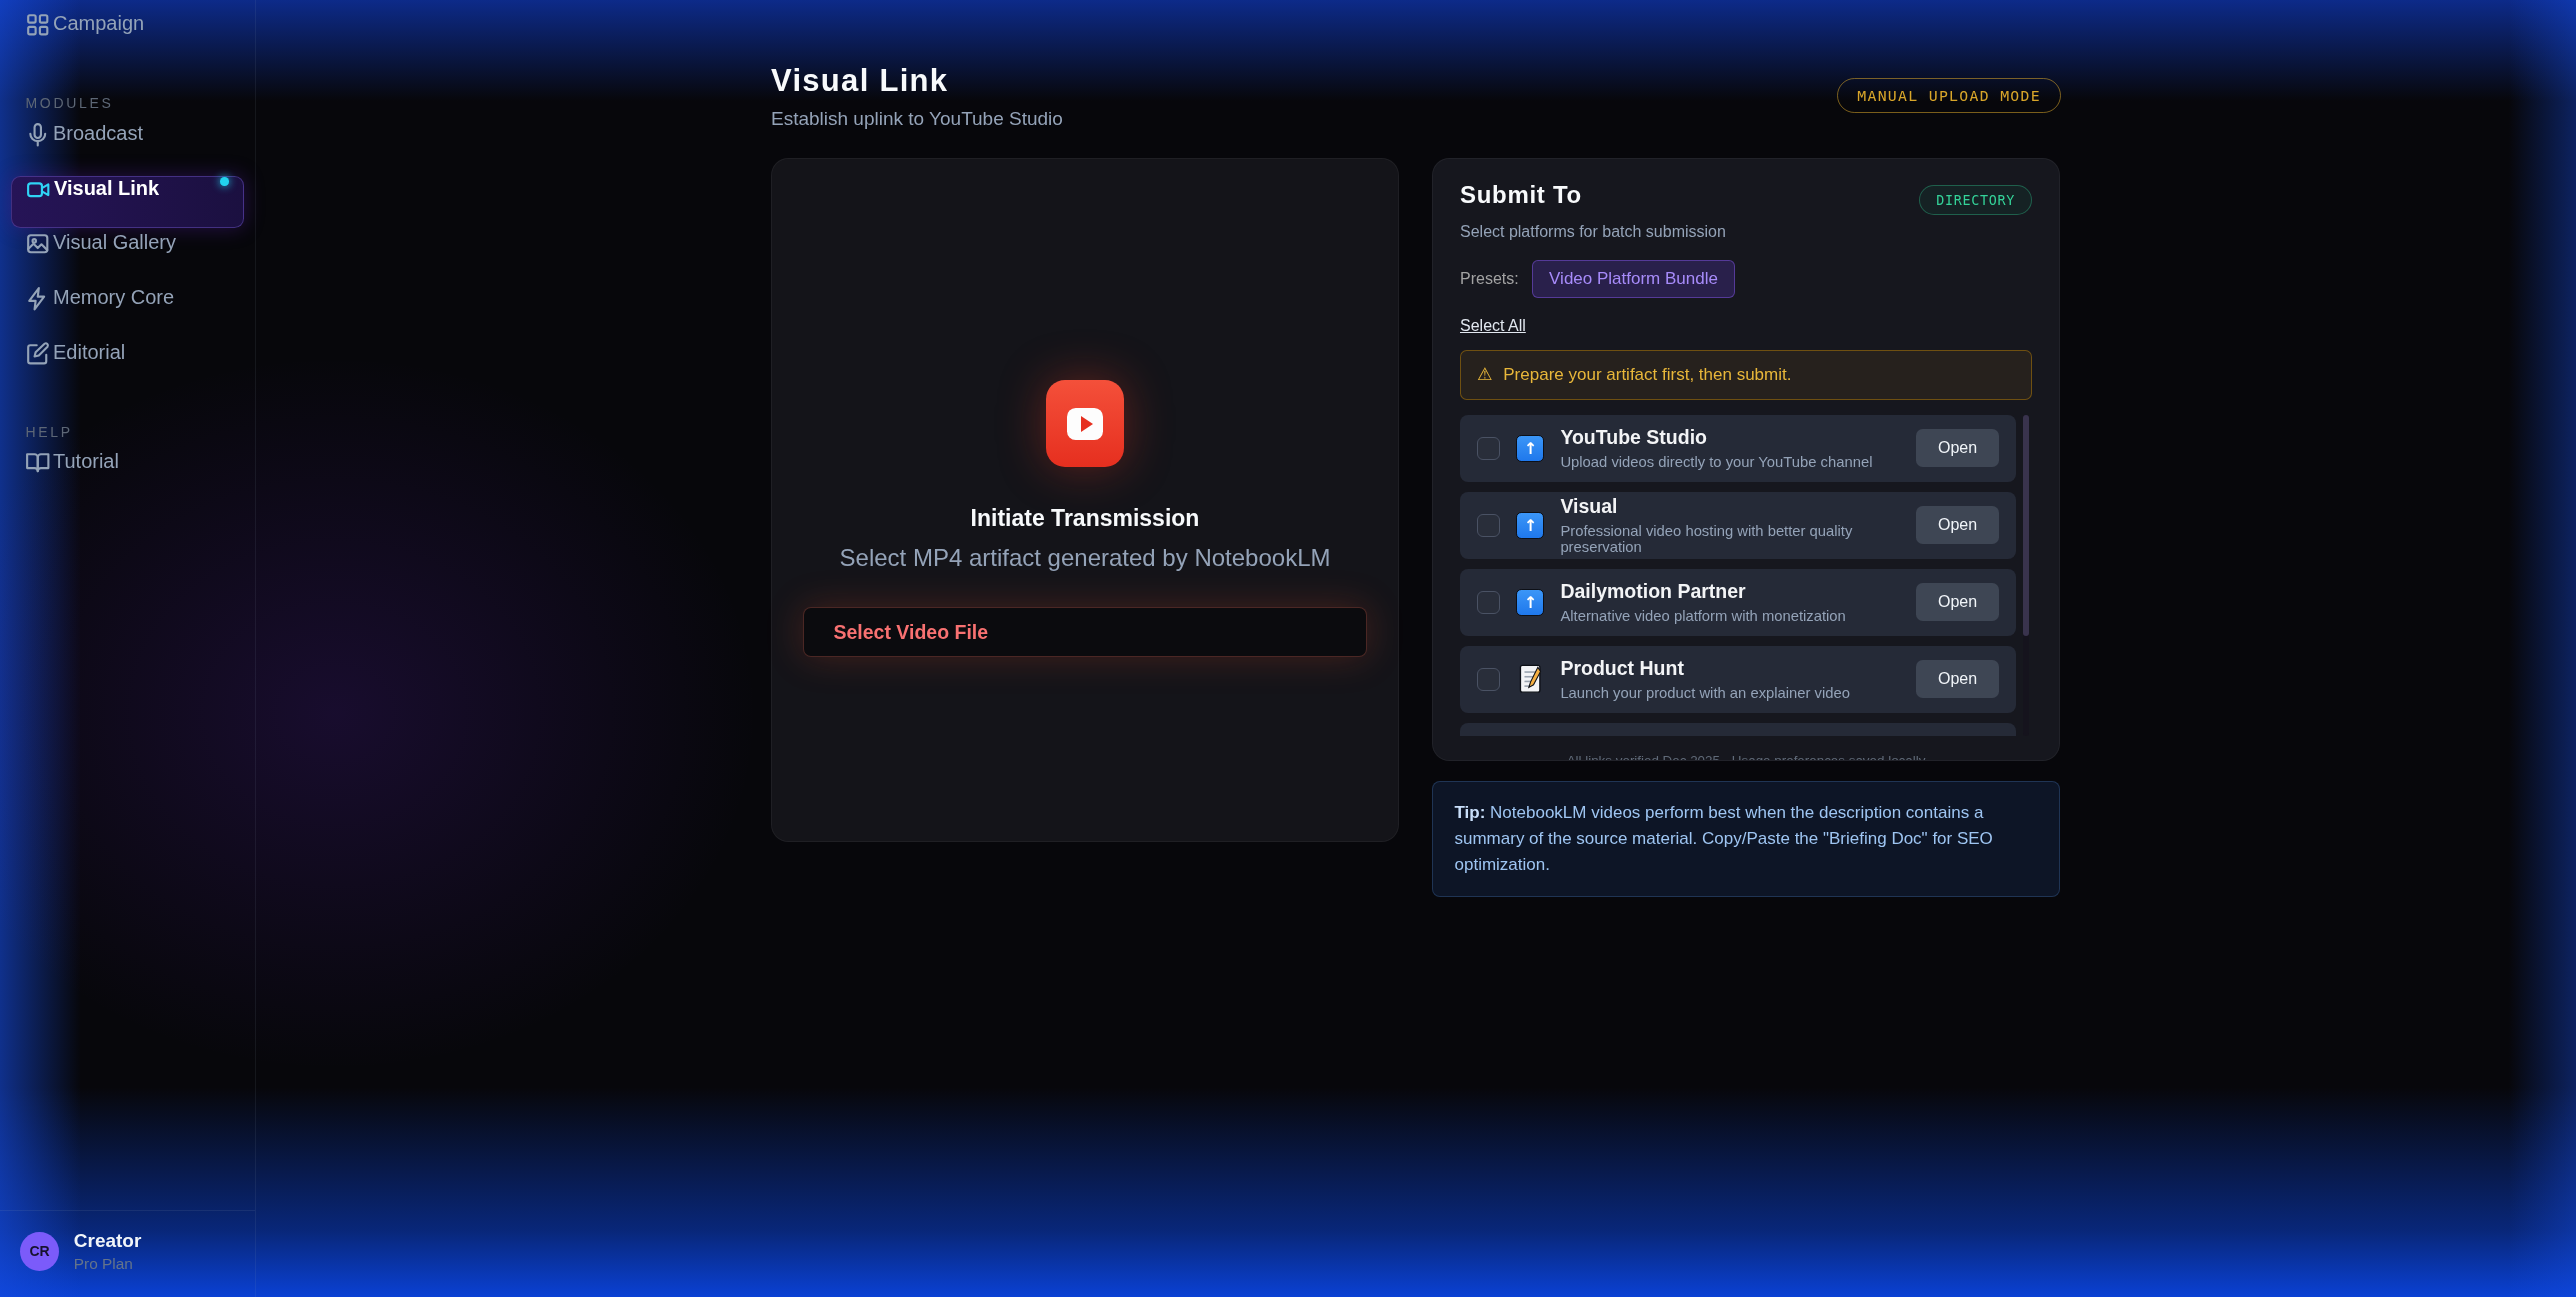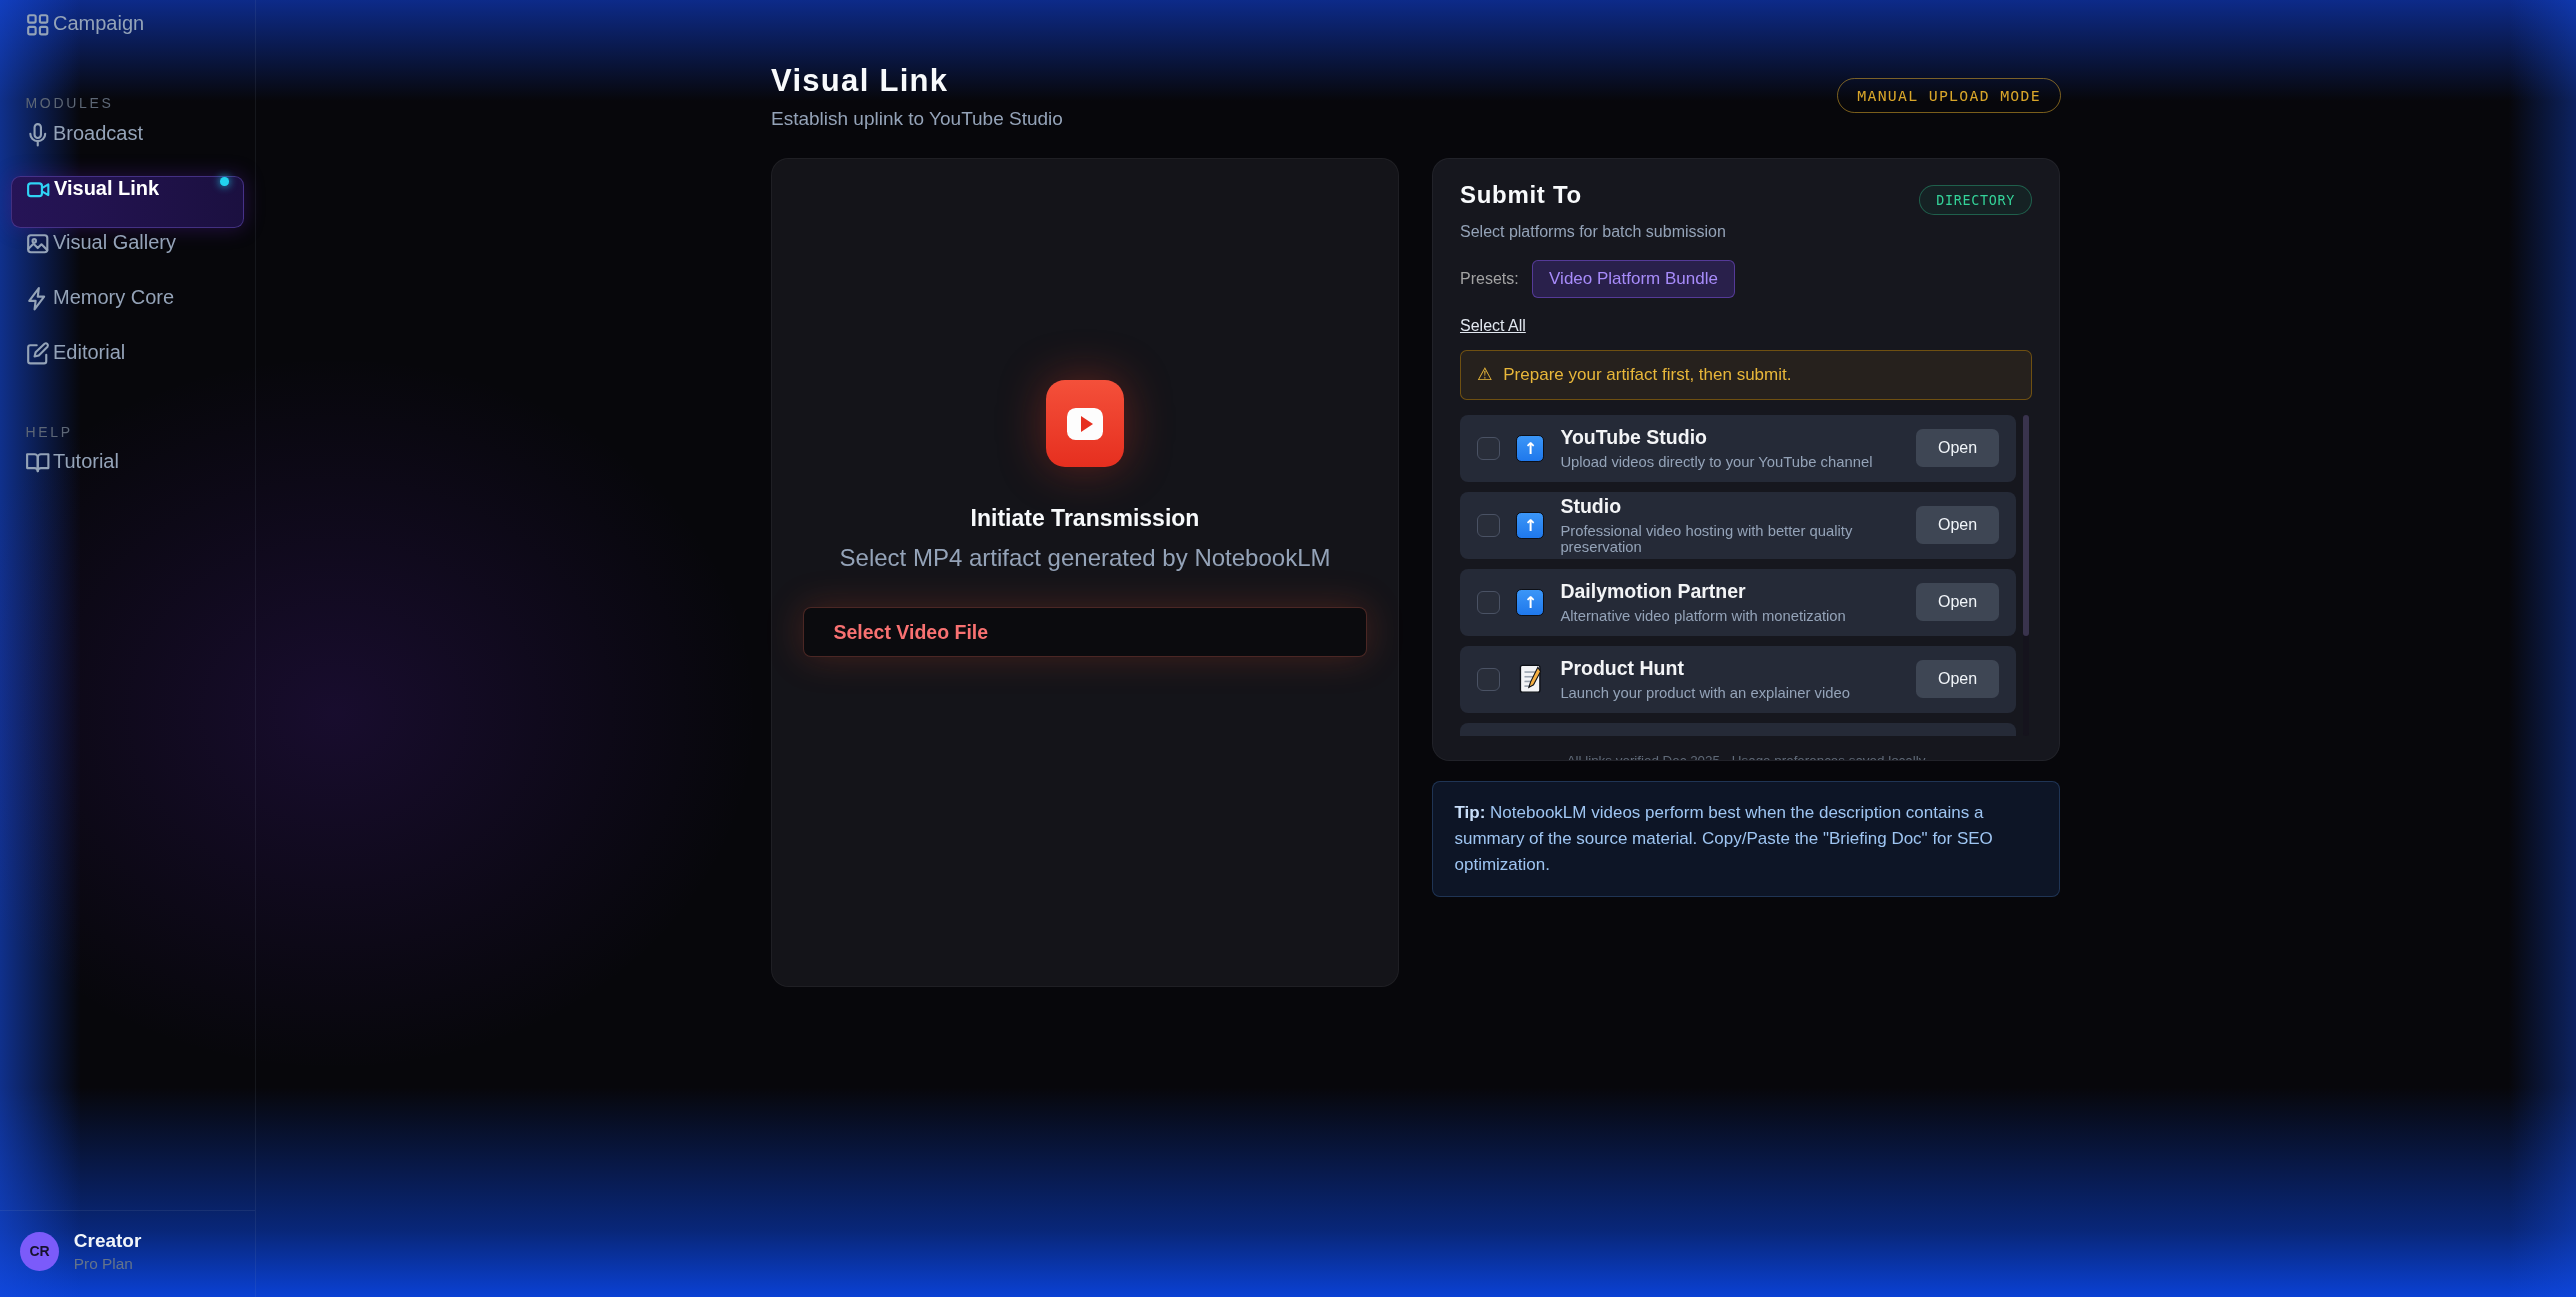--- a/index.html
+++ b/index.html
@@ -59,21 +59,21 @@
   .page-header { display:flex; justify-content:space-between; align-items:flex-start; }
   .page-title { font-size:31px; font-weight:700; letter-spacing:1.3px; color:#f8fafc; }
   .page-subtitle { font-size:19px; color:#94a3b8; margin-top:9.4px; }
   .mode-badge { margin-top:14.8px; font-family:"DejaVu Sans Mono", monospace; font-size:14.8px;
     color:#d9a62a; border:1.3px solid rgba(217,166,42,.55); border-radius:670px;
     padding:8px 19px; letter-spacing:1.3px; }
 
   .columns { display:flex; gap:33px; margin-top:28px; align-items:flex-start; }
 
   
-  .uplink-card { width:628px; height:829px; background:#141419; border-radius:17.4px;
+  .uplink-card { width:628px; height:684px; background:#141419; border-radius:17.4px;
     border:0.7px solid rgba(255,255,255,.05); display:flex; flex-direction:column; align-items:center; }
   .yt-icon { margin-top:221px; width:78px; height:87px; border-radius:19px;
     background:linear-gradient(180deg,#f4503a,#e62f1f);
     box-shadow:0 0 47px rgba(240,62,40,.35);
     display:flex; align-items:center; justify-content:center; }
   .yt-inner { width:36px; height:32px; border-radius:8.7px; background:#fdfdfd;
     display:flex; align-items:center; justify-content:center; }
   .yt-play { width:0; height:0; margin-left:3.4px;
     border-top:8px solid transparent; border-bottom:8px solid transparent;
     border-left:12px solid #e62f1f; }
@@ -280,21 +280,21 @@
                   <span class="p-name" style="display:block">YouTube Studio</span>
                   <span class="p-desc" style="display:block">Upload videos directly to your YouTube channel</span>
                 </span>
                 <button class="open-btn">Open</button>
               </div>
 
               <div class="platform-row">
                 <span class="checkbox"></span>
                 <span class="p-icon up-icon">↑</span>
                 <span class="p-text">
-                  <span class="p-name" style="display:block">Studio</span>
+                  <span class="p-name" style="display:block">Visual</span>
                   <span class="p-desc" style="display:block">Professional video hosting with better quality preservation</span>
                 </span>
                 <button class="open-btn">Open</button>
               </div>
 
               <div class="platform-row">
                 <span class="checkbox"></span>
                 <span class="p-icon up-icon">↑</span>
                 <span class="p-text">
                   <span class="p-name" style="display:block">Dailymotion Partner</span>

